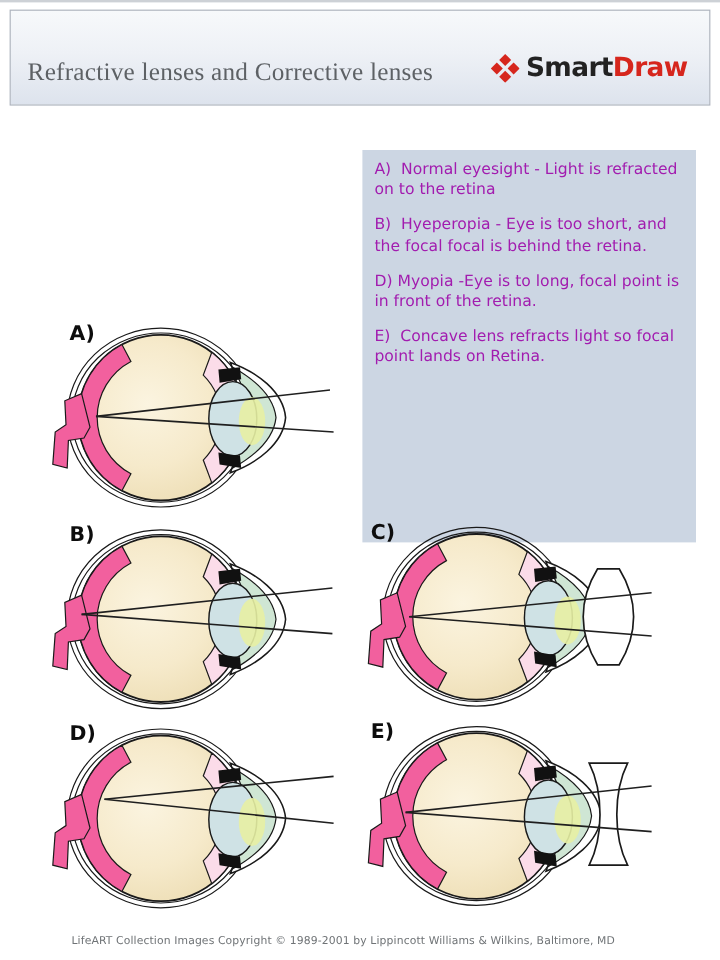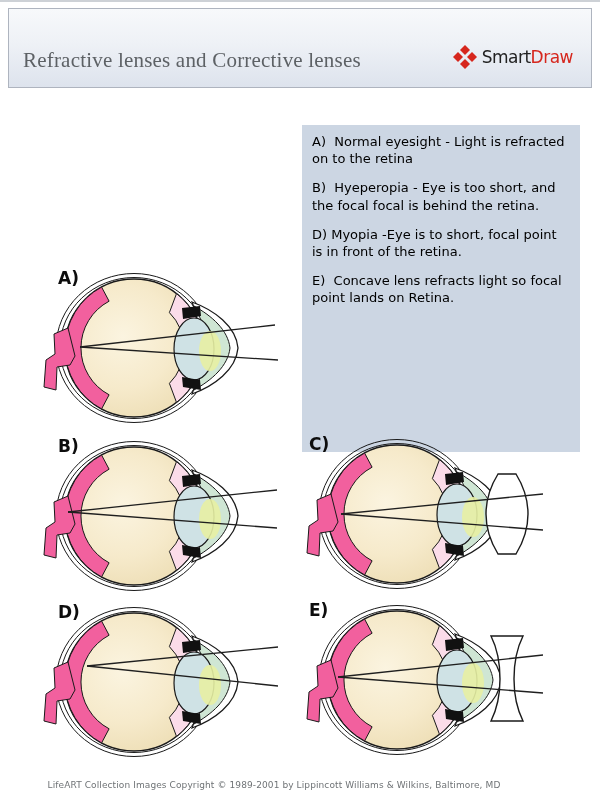--- a/index.html
+++ b/index.html
@@ -13,28 +13,28 @@
     position:absolute;left:8px;top:8px;width:582px;height:78px;
     border:1px solid #aeb4bf;
     background:linear-gradient(180deg,#f7f9fb 0%,#eef1f6 45%,#dde3ed 100%);
   }
   .page-title{
     position:absolute;left:14px;bottom:14px;margin:0;
     font-family:"Liberation Serif","DejaVu Serif",serif;
     font-size:21px;font-weight:400;color:#5d6165;letter-spacing:.2px;
   }
   .logo{position:absolute;right:18px;bottom:18px;display:flex;align-items:center;gap:5px;}
-  .logo-text{font-size:17px;font-weight:normal;letter-spacing:-0.5px;line-height:1;}
+  .logo-text{font-size:22px;font-weight:bold;letter-spacing:-0.5px;line-height:1;}
   .logo-smart{color:#222222;}
   .logo-draw{color:var(--logo-red,#d6261d);}
   
   .legend{
     position:absolute;left:302px;top:125px;width:278px;height:327px;
     background:var(--legend-bg,#ccd6e3);box-sizing:border-box;
-    padding:8px 10px;color:#000000;font-size:13px;line-height:17.2px;
+    padding:8px 10px;color:#a21caf;font-size:13px;line-height:17.2px;
   }
   .legend p{margin:0 0 12px 0;white-space:pre-wrap;}
   .legend p:last-child{margin-bottom:0;}
   
   .diagram{position:absolute;width:245px;height:160px;}
   #diag-a{left:42px;top:268px;}
   #diag-b{left:42px;top:436px;}
   #diag-c{left:305px;top:434px;}
   #diag-d{left:42px;top:602px;}
   #diag-e{left:305px;top:600px;}
@@ -51,21 +51,21 @@
   .dome{fill:#ffffff;stroke:#1a1a1a;stroke-width:1.3;}
   .band{fill:var(--cornea-green,#cfe6d4);stroke:#1a1a1a;stroke-width:1;}
   .lens{fill:var(--lens-blue,#cfe2e5);stroke:#1a1a1a;stroke-width:1.2;}
   .aqueous{fill:var(--aqueous-yellow,#e7f0a3);opacity:.9;}
   .iris{fill:#111111;}
   .ray{stroke:#1f1f1f;stroke-width:1.3;}
   .corrective{fill:#ffffff;stroke:#1a1a1a;stroke-width:1.4;}
   .corrective-shade{fill:var(--lens-blue,#cfe2e5);stroke:none;}
   
   .footer{
-    position:absolute;left:0;top:780px;width:548px;text-align:center;
+    position:absolute;left:12px;top:780px;width:548px;text-align:center;
     font-size:9px;color:#6f7376;letter-spacing:.1px;
   }
 </style>
 </head>
 <body>
 
 <div class="top-edge"></div>
 
 <svg width="0" height="0" style="position:absolute" aria-hidden="true">
   <defs>
@@ -102,21 +102,21 @@
         <path d="M12 14 L17 19 L12 24 L7 19 Z"></path>
       </g>
     </svg>
     <span class="logo-text"><span class="logo-smart">Smart</span><span class="logo-draw">Draw</span></span>
   </div>
 </div>
 
 <div class="legend">
   <p>A)  Normal eyesight - Light is refracted on to the retina</p>
   <p>B)  Hyeperopia - Eye is too short, and the focal focal is behind the retina.</p>
-  <p>D) Myopia -Eye is to short, focal point is in front of the retina.</p>
+  <p>D) Myopia -Eye is to long, focal point is in front of the retina.</p>
   <p>E)  Concave lens refracts light so focal point lands on Retina.</p>
 </div>
 
 <div class="diagram" id="diag-a">
     <svg viewBox="0 0 245 160" width="245" height="160">
       <use href="#eyeShape"></use>
       <line x1="38" y1="79" x2="233" y2="57" class="ray"></line>
       <line x1="38" y1="79" x2="236" y2="92" class="ray"></line>
     </svg>
   <span class="dlabel">A)</span>

